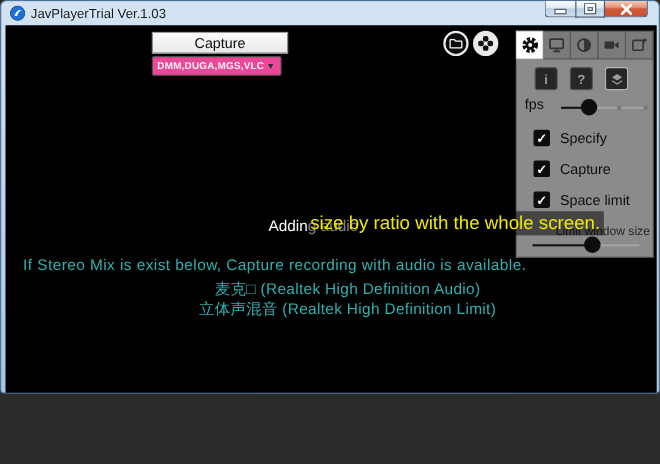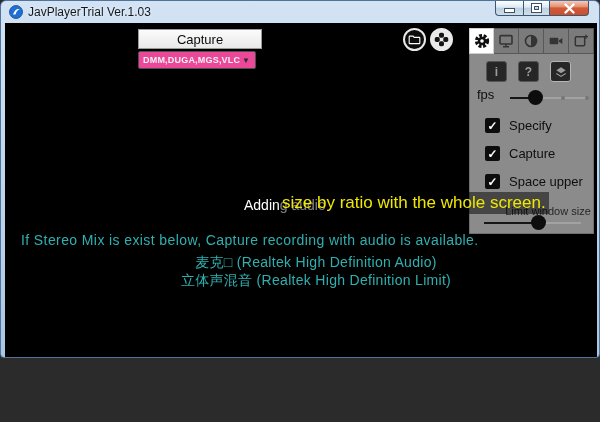--- a/index.html
+++ b/index.html
@@ -188,21 +188,21 @@
       <div class="cb-row" style="top:92px;">
         <div class="cb-box">
             <span>✓</span>
           </div>
         <span class="cb-label">Capture</span>
       </div>
       <div class="cb-row" style="top:120px;">
         <div class="cb-box">
             <span>✓</span>
           </div>
-        <span class="cb-label">Space upper</span>
+        <span class="cb-label">Space limit</span>
       </div>
 
       <span id="limit-label">Limit window size</span>
       <div id="limit-track" class="slider-track">
         <div class="slider-fill" style="width: 57%;"></div>
         <div class="slider-thumb" style="left: 57%;"></div>
       </div>
     </div>
 
     <span id="red-text" class="abs">Adding audio</span>

